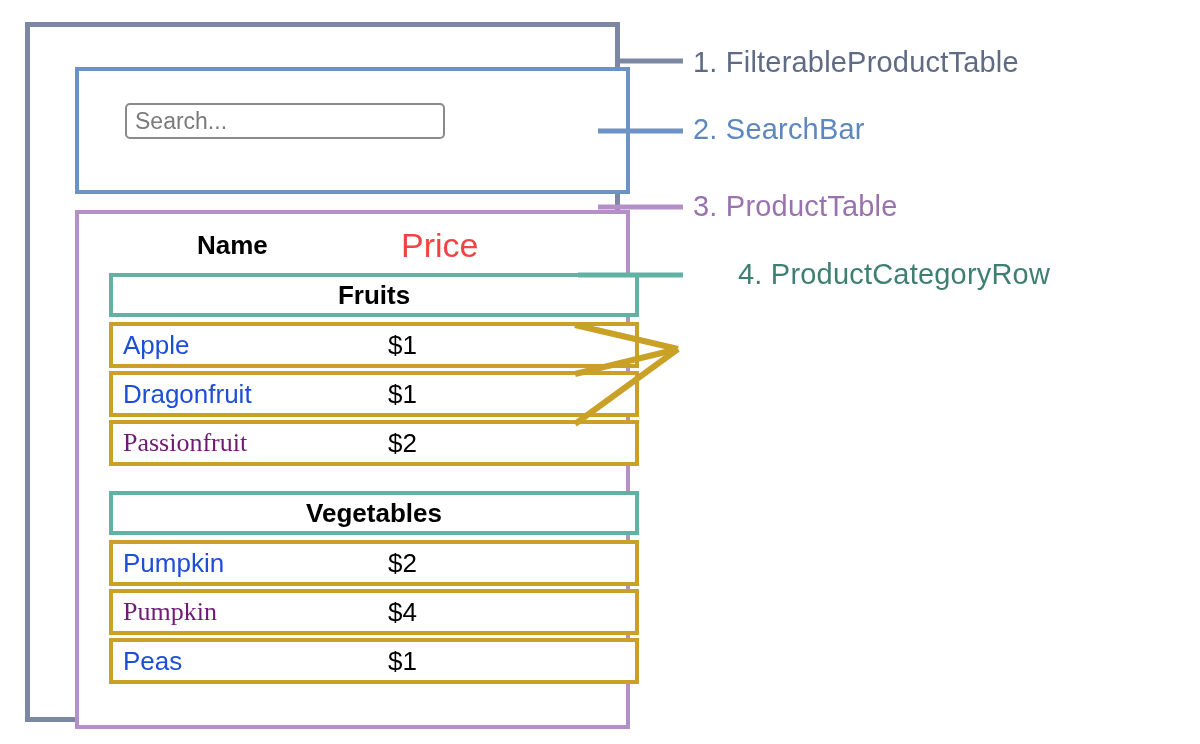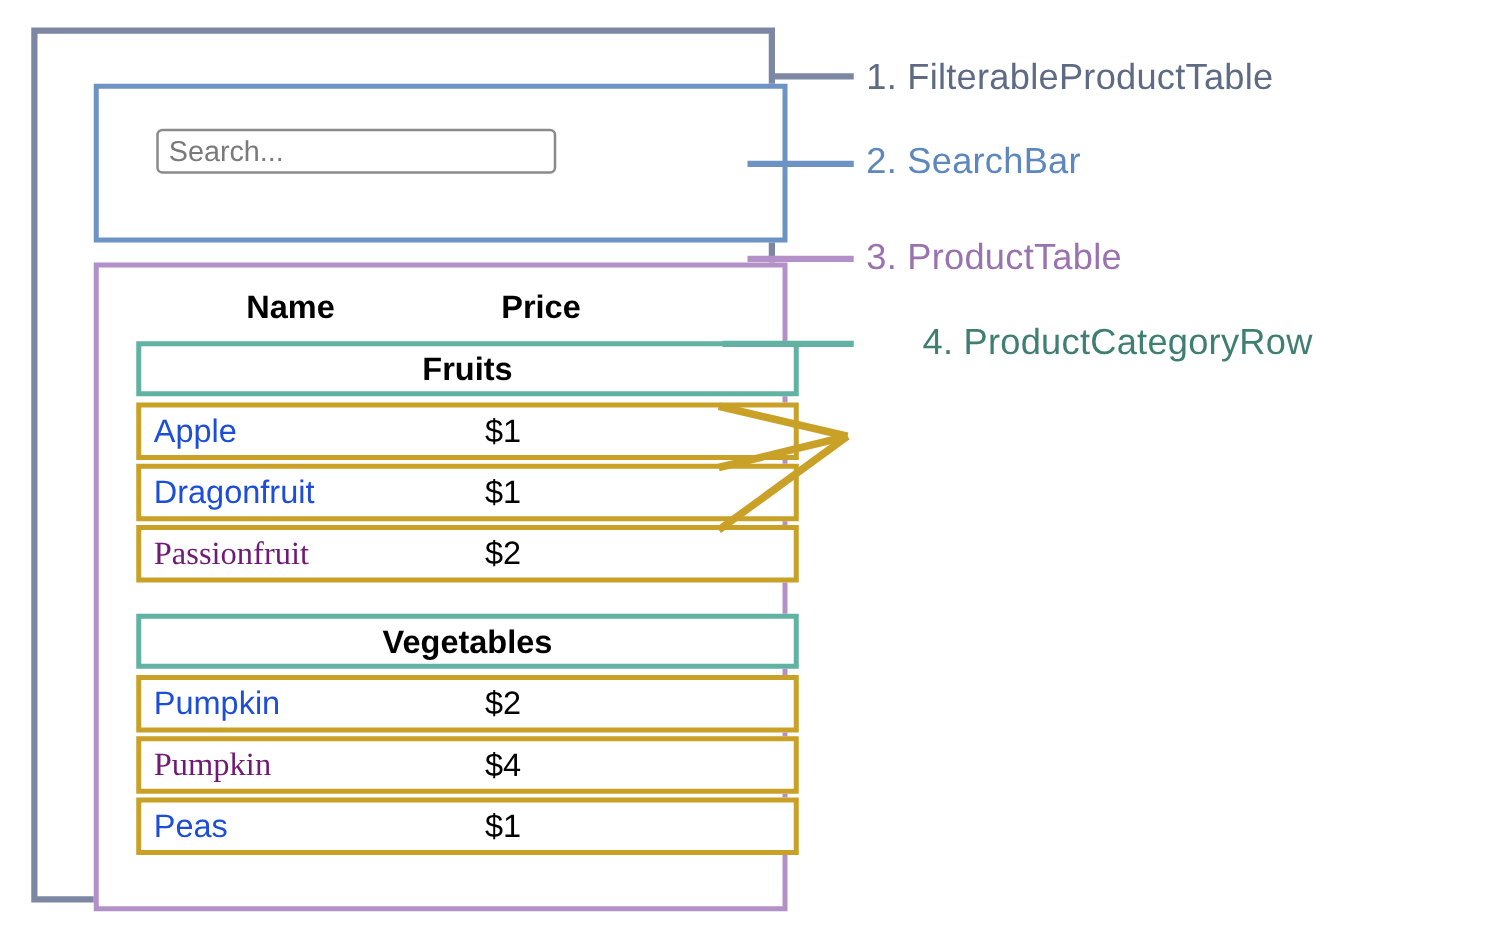--- a/index.html
+++ b/index.html
@@ -114,23 +114,23 @@
     position: absolute;
     left: 105px;
     font-size: 26px;
     font-weight: bold;
     color: #000;
     margin-left: 13px;
   }
   .th-price {
     position: absolute;
     left: 322px;
-    font-size: 26px;
-    font-weight: bold;
-    color: #000000;
+    font-size: 34px;
+    font-weight: normal;
+    color: #ef4444;
   }
 
   .rows {
     position: absolute;
     left: 10px;
     top: 59px;
     width: 530px;
     padding-left: 20px;
   }
 

